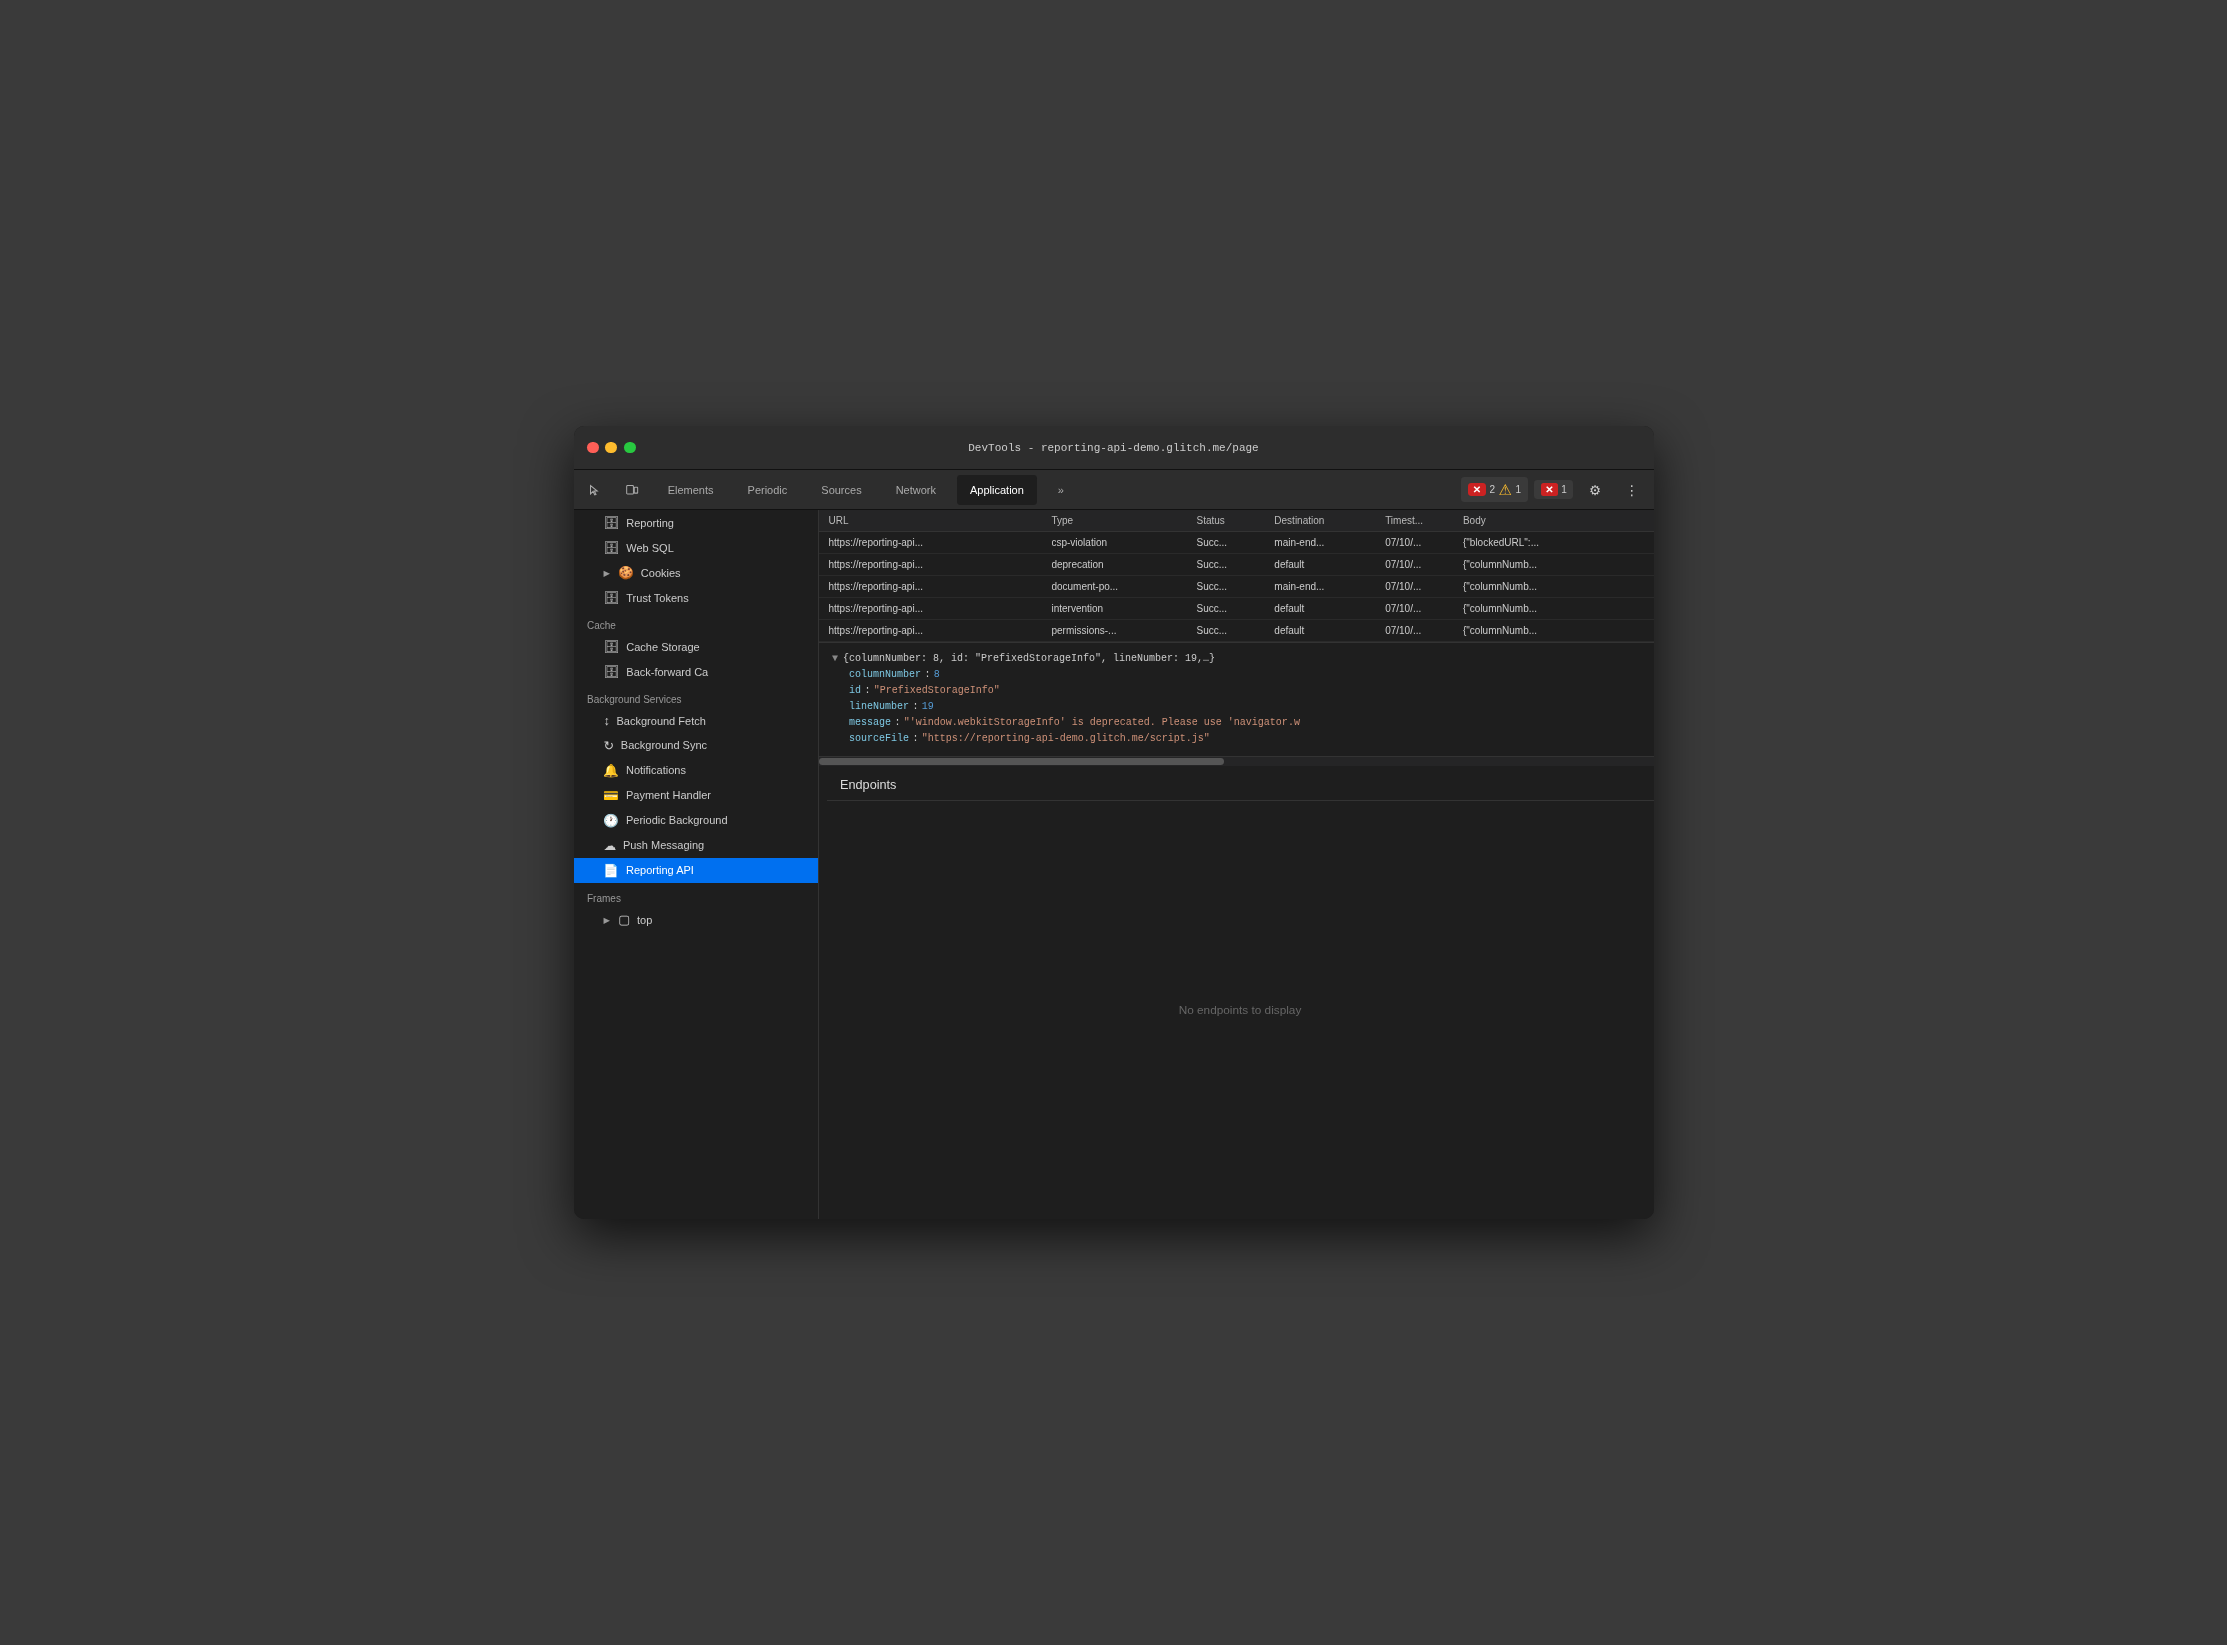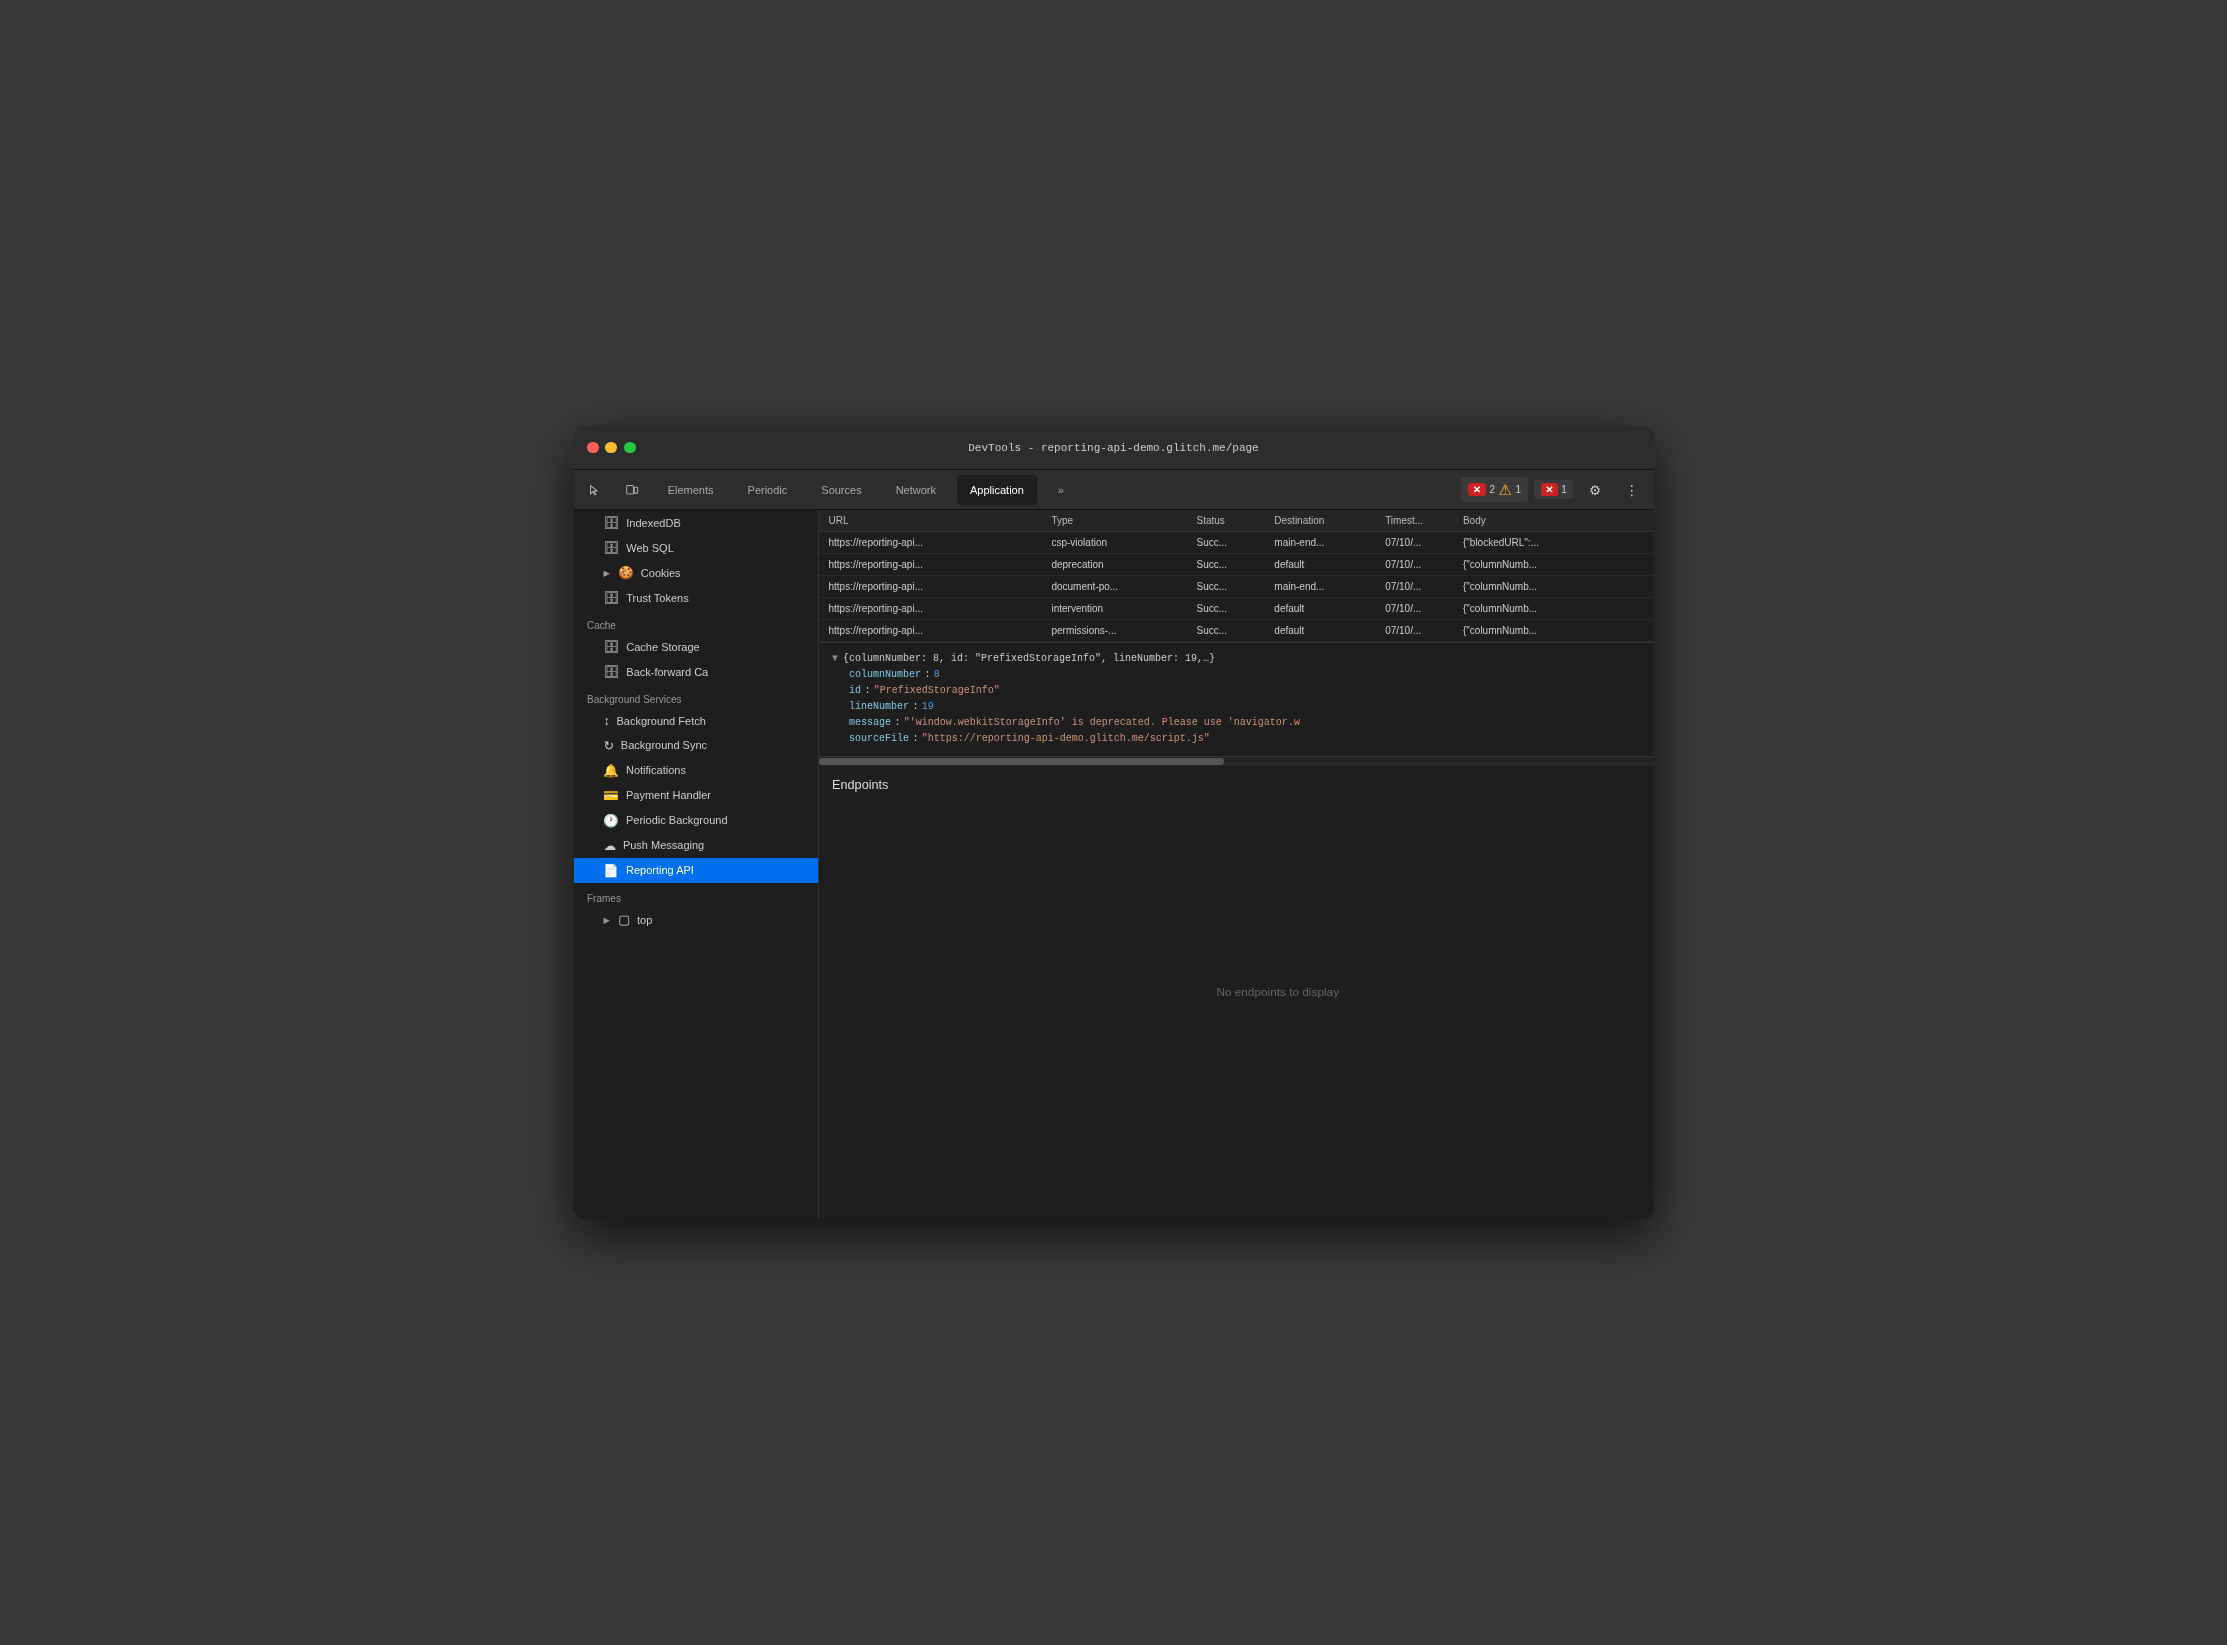--- a/index.html
+++ b/index.html
@@ -265,21 +265,23 @@
       top: 1.7px;
       width: 405px;
       height: 6.7px;
       background: #555;
       border-radius: 3.4px;
     }
     
     .endpoints-section {
       flex: 1;
       display: flex;
+      flex-direction: column;
       overflow: hidden;
+      padding-left: 8px;
     }
     .endpoints-content {
       flex: 1;
       display: flex;
       align-items: center;
       justify-content: center;
       color: #666;
       font-size: 11.8px;
     }
     .divider-h {
@@ -339,21 +341,21 @@
       </button>
     </div>
   </div>
 
   <div class="main">
 
     <div class="sidebar">
 
       <div class="sidebar-item sidebar-item-indent">
         <span class="icon">🗄</span>
-        <span>IndexedDB</span>
+        <span>Reporting</span>
       </div>
       <div class="sidebar-item sidebar-item-indent">
         <span class="icon">🗄</span>
         <span>Web SQL</span>
       </div>
       <div class="sidebar-item sidebar-item-indent">
         <span class="expand-arrow">▶</span>
         <span class="icon">🍪</span>
         <span>Cookies</span>
       </div>

